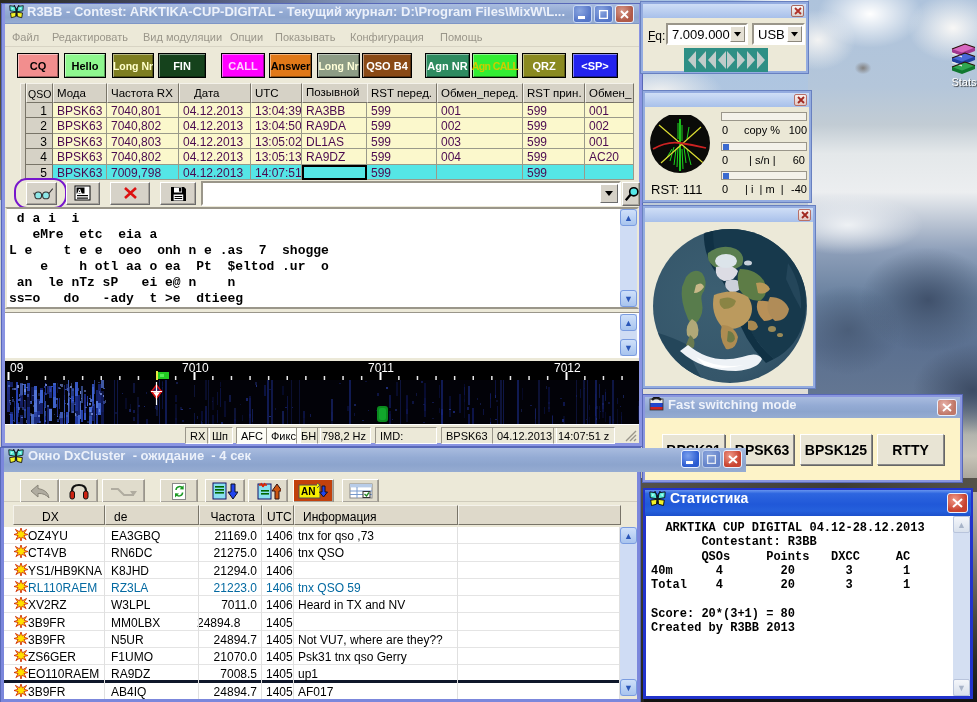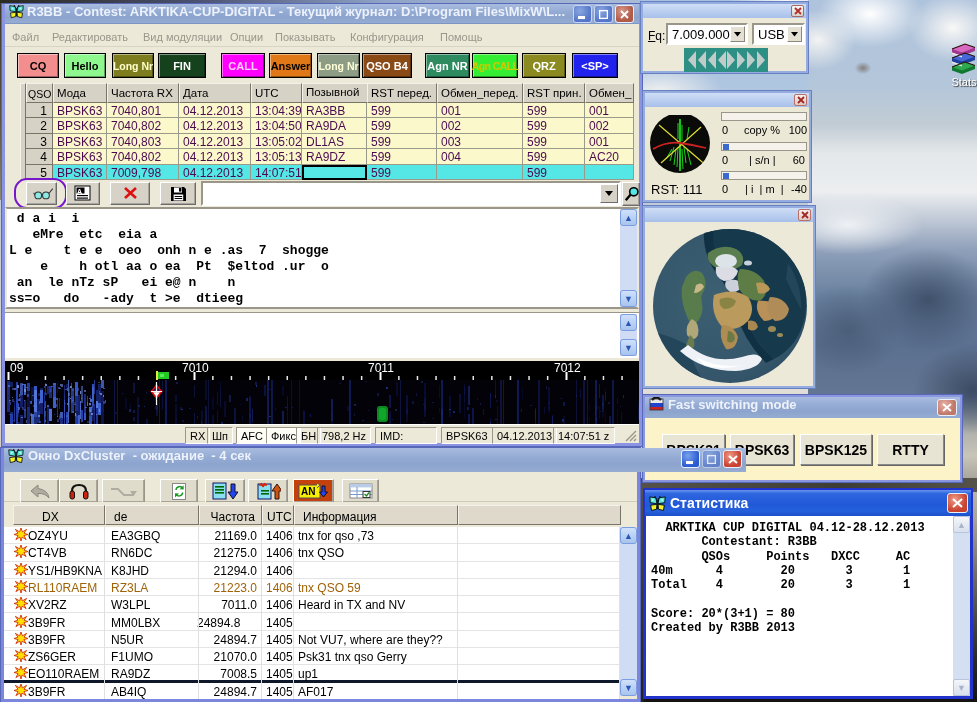--- a/index.html
+++ b/index.html
@@ -1,20 +1,20 @@
 <!DOCTYPE html>
 <html><head><meta charset="utf-8">
 <style>
 *{margin:0;padding:0;box-sizing:border-box}
 html,body{width:977px;height:702px;overflow:hidden}
 body{position:relative;font-family:"Liberation Sans",sans-serif;background:#9db6d4;font-size:11px}
 .abs{position:absolute}
 .win{position:absolute;border:3px solid #7b87dc;border-top:none;background:#ece9d8;box-shadow:0 0 0 1px #5868b8}
 .tb-inactive{height:20px;background:linear-gradient(180deg,#a9bcdf 0%,#94abd4 40%,#8ca4cd 70%,#96acd2 100%);color:#ecf1fa;font-weight:bold;font-size:13px;display:flex;align-items:flex-start;padding-left:4px;letter-spacing:0}
-.tb-active{background:linear-gradient(180deg,#6694ee 0%,#2e66e0 14%,#2058d8 55%,#2560dc 80%,#1c50cc 100%);color:#fff;font-weight:bold;font-size:13px;display:flex;align-items:center;padding-left:4px}
+.tb-active{background:linear-gradient(180deg,#6694ee 0%,#2e66e0 14%,#2058d8 55%,#2560dc 80%,#1c50cc 100%);color:#fff;font-weight:bold;font-size:13px;display:flex;padding-left:4px}
 .caption-btn{width:19px;height:18px;border-radius:3px;margin-left:2px;display:flex;align-items:center;justify-content:center;color:#fff;font-weight:bold;border:1px solid #e8f0ff}
 .btn-blue{background:radial-gradient(circle at 35% 30%,#7aa0ee,#2a5ad0 70%)}
 .btn-blue-dim{background:radial-gradient(circle at 35% 30%,#8aa6e0,#5576c8 70%);border-color:#c8d8f4}
 .btn-red{background:radial-gradient(circle at 35% 30%,#f09a88,#c84330 65%)}
 .btn-red-dim{background:radial-gradient(circle at 35% 30%,#d89888,#b05a48 65%)}
 .old-btn{position:absolute;background:#d6d2c8;border-top:1px solid #fff;border-left:1px solid #fff;border-right:1px solid #6c6c6c;border-bottom:1px solid #6c6c6c;box-shadow:inset -1px -1px 0 #a8a49c}
 .cbtn{position:absolute;border:1px solid #000;display:flex;align-items:center;justify-content:center;font-weight:bold;font-size:12px;box-shadow:inset 1px 1px 0 rgba(255,255,255,.45),inset -1px -1px 0 rgba(0,0,0,.35)}
 .cell{position:absolute;overflow:hidden;white-space:nowrap}
 .hdrcell{position:absolute;background:#d6d2c6;border-top:1px solid #f4f2ea;border-left:1px solid #f4f2ea;border-right:1px solid #787468;border-bottom:1px solid #787468;color:#000;font-size:11.5px;padding:2px 0 0 3px;overflow:hidden;white-space:nowrap}
 .xpsb{position:absolute;width:17px;background:#cfdcf4}
@@ -126,21 +126,21 @@
         <span style="letter-spacing:-0.6px">Agn CALL</span>
       </div>
 <div class="cbtn" style="left:517px;top:6px;width:44px;height:25px;background:#8a8a20;color:#fff;font-size:11px;white-space:nowrap">QRZ</div>
 <div class="cbtn" style="left:567px;top:6px;width:46px;height:25px;background:#2222ee;color:#fff;font-size:11px;white-space:nowrap">&lt;SP&gt;</div>
 </div>
 <div class="abs" style="left:0;top:78px;width:634px;height:99px;background:#ece9d8">
 <div class="hdrcell" style="left:15px;top:1px;width:6px;height:97px"></div>
 <div class="hdrcell" style="left:21px;top:1px;width:27px;height:20px;padding-top:3px;padding-left:1px;font-size:10.5px;padding-top:4px">QSO</div>
 <div class="hdrcell" style="left:48px;top:1px;width:54px;height:20px;padding-top:3px;padding-left:3px">Мода</div>
 <div class="hdrcell" style="left:102px;top:1px;width:72px;height:20px;padding-top:3px;padding-left:3px">Частота RX</div>
-<div class="hdrcell" style="left:174px;top:1px;width:72px;height:20px;padding-top:3px;padding-left:3px">Дата</div>
+<div class="hdrcell" style="left:174px;top:1px;width:72px;height:20px;padding-top:3px;padding-left:14px">Дата</div>
 <div class="hdrcell" style="left:246px;top:1px;width:51px;height:20px;padding-top:3px;padding-left:3px">UTC</div>
 <div class="hdrcell" style="left:297px;top:1px;width:85px;height:20px;padding-top:2px;padding-left:3px">Позывной</div>
 <div class="hdrcell" style="left:362px;top:1px;width:70px;height:20px;padding-top:3px;padding-left:3px">RST перед.</div>
 <div class="hdrcell" style="left:432px;top:1px;width:86px;height:20px;padding-top:3px;padding-left:3px">Обмен_перед.</div>
 <div class="hdrcell" style="left:518px;top:1px;width:62px;height:20px;padding-top:3px;padding-left:3px">RST прин.</div>
 <div class="hdrcell" style="left:580px;top:1px;width:49px;height:20px;padding-top:3px;padding-left:3px">Обмен_</div>
 <div class="cell" style="left:21px;top:21.0px;width:27px;height:15.4px;background:#d6d2c6;border-bottom:1px solid #787468;border-right:1px solid #787468;color:#000;font-size:12px;text-align:right;padding:1px 5px 0 0;box-sizing:border-box">1</div>
 <div class="cell" style="left:48px;top:21.0px;width:54px;height:15.4px;background:#fbf8cc;border-bottom:1px solid #9a9a8a;border-right:1px solid #9a9a8a;color:#4b0a50;font-size:12px;padding:1px 0 0 4px;box-sizing:border-box">BPSK63</div>
 <div class="cell" style="left:102px;top:21.0px;width:72px;height:15.4px;background:#fbf8cc;border-bottom:1px solid #9a9a8a;border-right:1px solid #9a9a8a;color:#4b0a50;font-size:12px;padding:1px 0 0 4px;box-sizing:border-box">7040,801</div>
 <div class="cell" style="left:174px;top:21.0px;width:72px;height:15.4px;background:#fbf8cc;border-bottom:1px solid #9a9a8a;border-right:1px solid #9a9a8a;color:#4b0a50;font-size:12px;padding:1px 0 0 4px;box-sizing:border-box">04.12.2013</div>
@@ -1055,21 +1055,21 @@
 <span class="abs" style="left:193px;top:2px;width:60px;text-align:right">21294.0</span>
 <span class="abs" style="left:262px;top:2px">1406</span>
 <span class="abs" style="left:294px;top:2px"></span>
 <span class="abs" style="left:100px;top:0;width:1px;height:18px;background:#e0e0e0"></span>
 <span class="abs" style="left:194px;top:0;width:1px;height:18px;background:#e0e0e0"></span>
 <span class="abs" style="left:257px;top:0;width:1px;height:18px;background:#e0e0e0"></span>
 <span class="abs" style="left:289px;top:0;width:1px;height:18px;background:#e0e0e0"></span>
 <span class="abs" style="left:453px;top:0;width:1px;height:18px;background:#e0e0e0"></span>
 <span class="abs" style="left:615px;top:0;width:1px;height:18px;background:#e0e0e0"></span>
 </div>
-<div class="abs" style="left:0;top:51.900000000000006px;width:616px;height:17.3px;border-bottom:1px solid #e4e4e4;font-size:12px;color:#a16207">
+<div class="abs" style="left:0;top:51.900000000000006px;width:616px;height:17.3px;border-bottom:1px solid #e4e4e4;font-size:12px;color:#0369a1">
 <span class="abs" style="left:10px;top:1px"><svg width="14" height="13" viewBox="0 0 15 14" style="vertical-align:-2px">
             <path d="M7.5 0 L9 4.2 L13.5 1.5 L10.8 5.6 L15 7 L10.6 8.2 L13 12.5 L8.7 9.8 L7.5 14 L6.3 9.8 L2 12.5 L4.4 8.2 L0 7 L4.2 5.6 L1.5 1.5 L6 4.2 Z" fill="#ffe000" stroke="#cc2200" stroke-width="0.9"></path>
           </svg></span>
 <span class="abs" style="left:24px;top:2px">RL110RAEM</span>
 <span class="abs" style="left:107px;top:2px">RZ3LA</span>
 <span class="abs" style="left:193px;top:2px;width:60px;text-align:right">21223.0</span>
 <span class="abs" style="left:262px;top:2px">1406</span>
 <span class="abs" style="left:294px;top:2px">tnx QSO 59</span>
 <span class="abs" style="left:100px;top:0;width:1px;height:18px;background:#e0e0e0"></span>
 <span class="abs" style="left:194px;top:0;width:1px;height:18px;background:#e0e0e0"></span>

